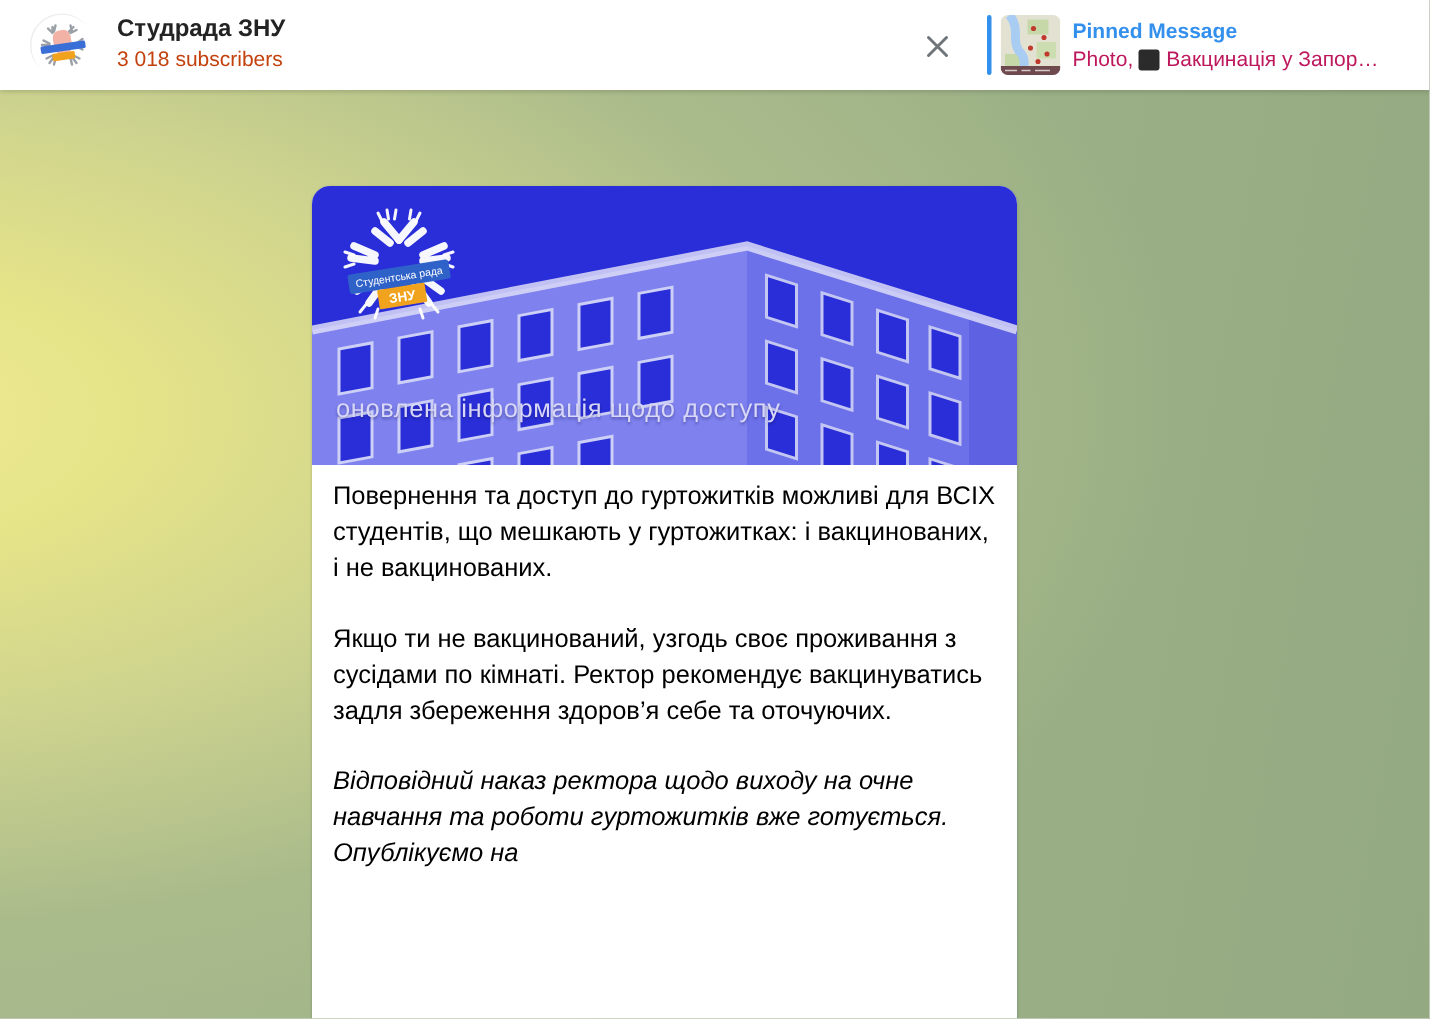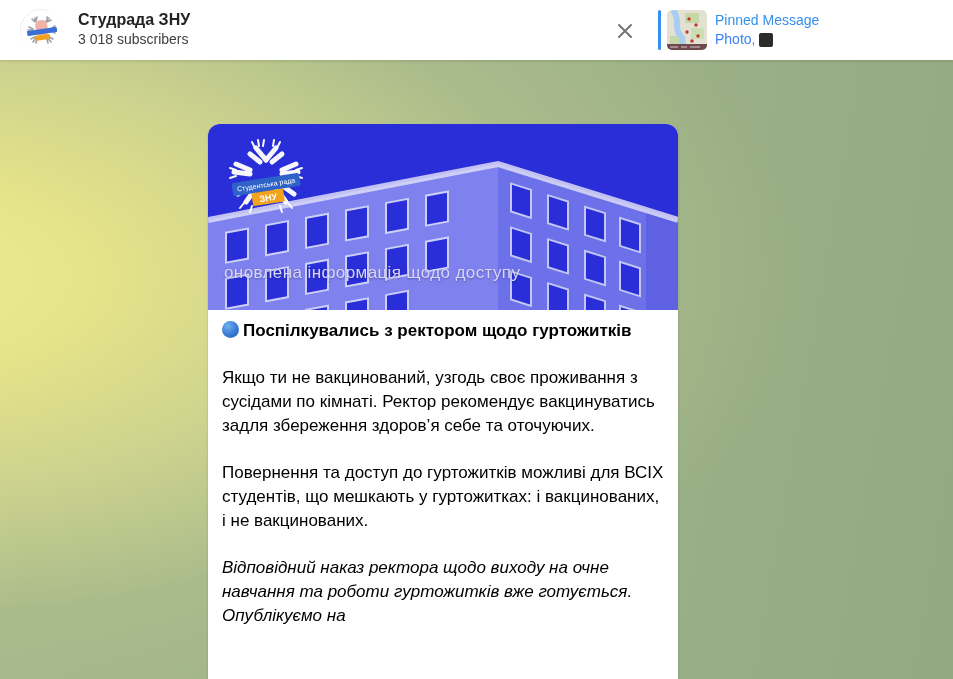--- a/index.html
+++ b/index.html
@@ -6,31 +6,31 @@
   body { font-family: "Liberation Sans", sans-serif; background:#ccc; }
   .screen { position:relative; width:953px; height:679px; overflow:hidden; background:#fff; }
 
   
   .header { position:absolute; top:0; left:0; width:953px; height:60px; background:#ffffff;
             box-shadow:0 1px 3px rgba(0,0,0,.14); z-index:5; display:flex; align-items:center; }
   .avatar { position:absolute; left:20px; top:9px; width:42px; height:42px; border-radius:50%;
             background:#fff; border:1px solid #eee; cursor:pointer; }
   .chan-info { position:absolute; left:78px; top:10px; cursor:pointer; }
   .chan-title { font-size:16px; font-weight:bold; color:#232323; line-height:20px; }
-  .chan-sub { font-size:14px; color:#404040; line-height:19px; }
+  .chan-sub { font-size:14px; color:#c2410c; line-height:19px; }
 
   .close-btn { position:absolute; left:611px; top:17px; width:28px; height:28px; cursor:pointer;
                display:flex; align-items:center; justify-content:center; border-radius:50%; }
   .pinned { position:absolute; left:658px; top:9px; width:288px; height:42px; display:flex;
             align-items:center; cursor:pointer; }
   .pinned-bar { width:3px; height:40px; background:#3390ec; border-radius:2px; flex:0 0 auto; }
   .pinned-thumb { width:40px; height:40px; border-radius:5px; margin-left:6px; flex:0 0 auto; overflow:hidden; }
   .pinned-texts { margin-left:8px; overflow:hidden; white-space:nowrap; }
-  .pinned-title { color:#3390ec; font-size:14px; line-height:19px; font-weight:400; }
-  .pinned-line2 { color:#3b82f6; font-size:14px; line-height:19px; display:flex; align-items:center; }
+  .pinned-title { color:#3390ec; font-size:14px; line-height:19px; font-weight:700; }
+  .pinned-line2 { color:#be185d; font-size:14px; line-height:19px; display:flex; align-items:center; }
   .mini-photo { display:inline-block; width:14px; height:14px; background:#2b2b2b; border-radius:2px;
                 margin:0 4px; flex:0 0 auto; }
 
   
   .chat { position:absolute; top:60px; left:0; width:953px; height:619px;
           background-color:#9db388;
           background-image:
             radial-gradient(120% 95% at -10% 35%, #eeea96 0%, #e6e489 16%, #cdd38e 36%, #aabb8b 58%, rgba(160,181,137,0) 78%),
             linear-gradient(100deg, #a7b98d 0%, #9db287 55%, #93a981 100%);
   }
@@ -112,20 +112,21 @@
           <g stroke="#d8c8c8" stroke-width="1">
               <path d="M3 37 h8 M14 37 h6 M23 37 h10"></path>
             </g>
         </svg>
       </div>
       <div class="pinned-texts">
         <div class="pinned-title">Pinned Message</div>
         <div class="pinned-line2">
           <span>Photo,</span>
           <span class="mini-photo"></span>
+          <span>Вакцинація у Запор…</span>
         </div>
       </div>
     </div>
   </div>
 
   <div class="chat">
 
     <div class="bubble">
 
       <div class="msg-photo">
@@ -195,21 +196,20 @@
             <text x="42" y="55" text-anchor="middle" font-size="7" fill="#ffffff" font-family="Liberation Sans, sans-serif">Студентська рада</text>
             <rect x="26" y="59" width="32" height="13" rx="1" fill="#f2a31d"></rect>
             <text x="42" y="69" text-anchor="middle" font-size="9" font-weight="bold" fill="#ffffff" font-family="Liberation Sans, sans-serif">ЗНУ</text>
           </g>
         </svg>
 
         <div class="photo-sub">оновлена інформація щодо доступу</div>
       </div>
 
       <div class="msg-text">
-        <p class="p-bold"><span class="emoji blue-circle"></span><span>Поспілкувались з ректором щодо гуртожитків</span></p>
+        <p>Повернення та доступ до гуртожитків можливі для ВСІХ студентів, що мешкають у гуртожитках: і вакцинованих, і не вакцинованих.</p>
         <p>Якщо ти не вакцинований, узгодь своє проживання з сусідами по кімнаті. Ректор рекомендує вакцинуватись задля збереження здоров’я себе та оточуючих.</p>
-        <p>Повернення та доступ до гуртожитків можливі для ВСІХ студентів, що мешкають у гуртожитках: і вакцинованих, і не вакцинованих.</p>
         <p class="p-italic"><span>Відповідний наказ ректора щодо виходу на очне навчання та роботи гуртожитків вже готується. Опублікуємо на </span></p>
       </div>
 
     </div>
   </div>
 </div>
 
 </body></html>

